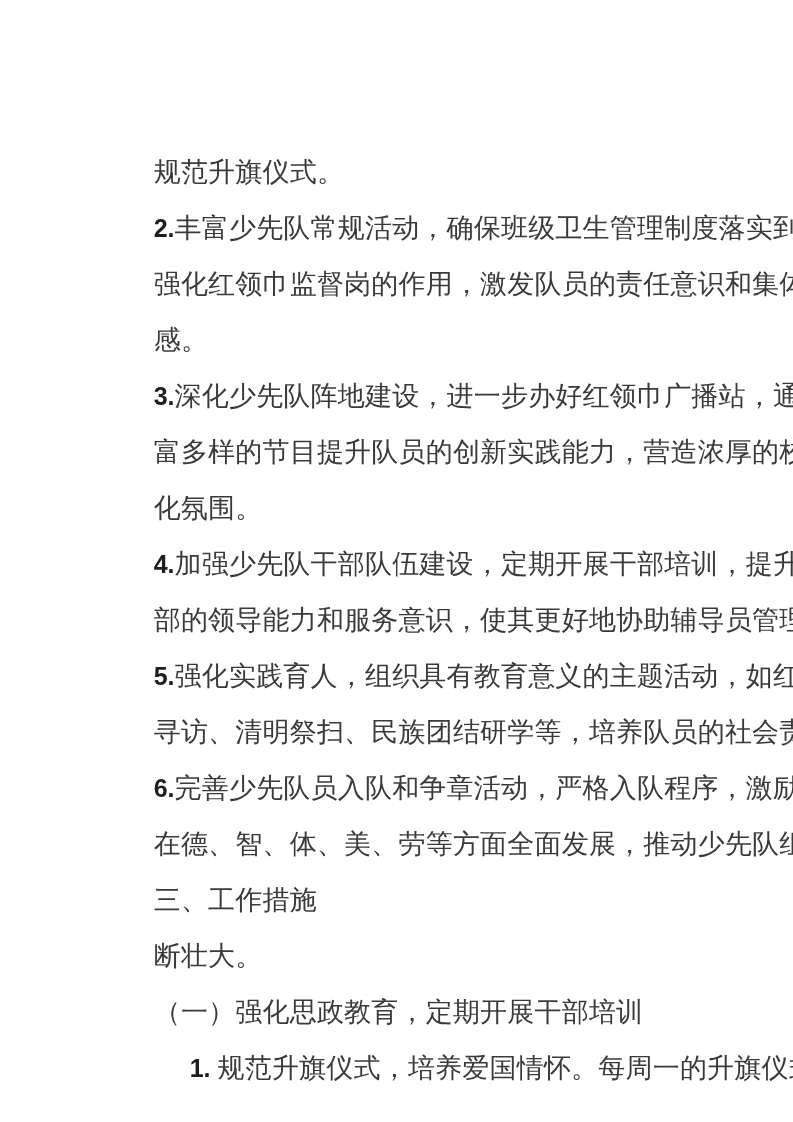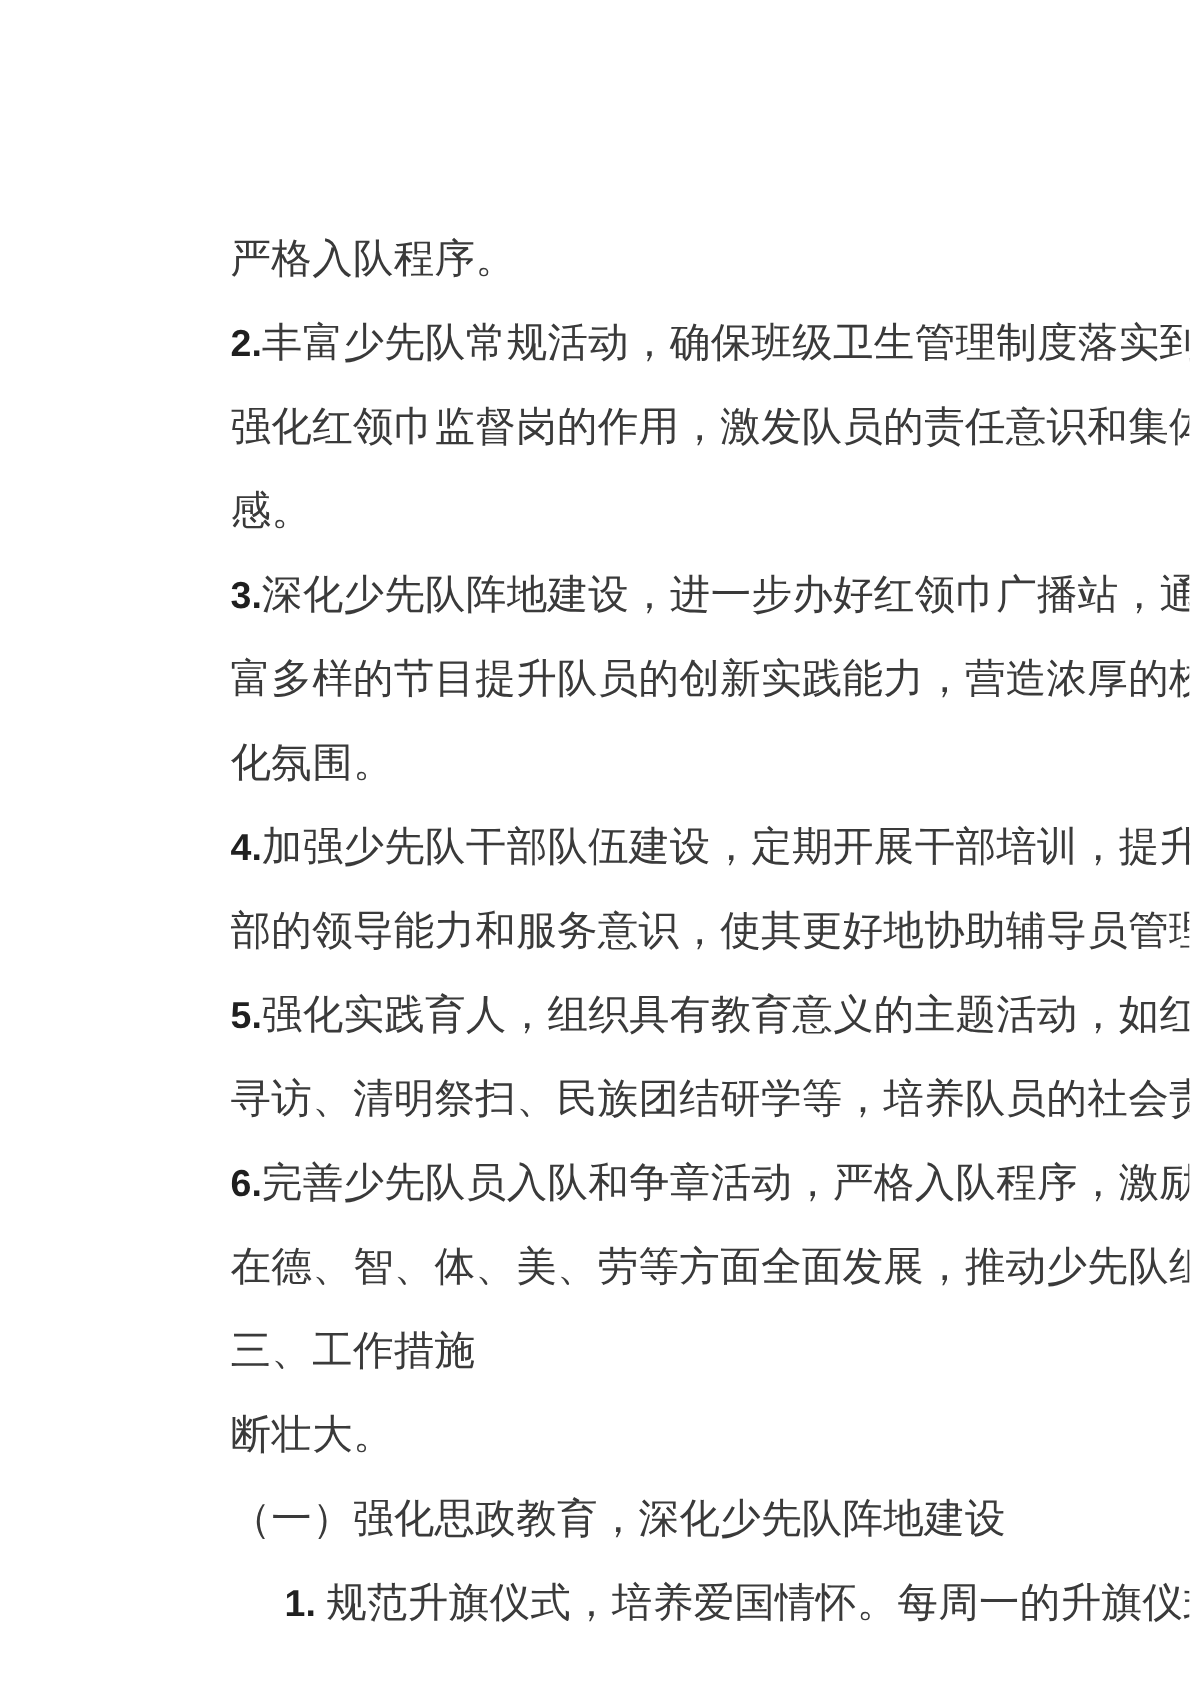--- a/index.html
+++ b/index.html
@@ -46,21 +46,21 @@
 
   .indent2 { padding-left: 36px; }
 </style>
 </head>
 <body>
 
 <div class="page">
   <div class="doc-body">
 
     <div class="line">
-      <span>严格入队程序。</span>
+      <span>规范升旗仪式。</span>
     </div>
 
     <div class="line">
       <span class="num">2.</span><span>丰富少先队常规活动，确保班级卫生管理制度落实到位，</span>
     </div>
 
     <div class="line">
       <span>强化红领巾监督岗的作用，激发队员的责任意识和集体荣誉</span>
     </div>
 
@@ -107,21 +107,21 @@
 
     <div class="line">
       <span>三、工作措施</span>
     </div>
 
     <div class="line">
       <span>断壮大。</span>
     </div>
 
     <div class="line">
-      <span>（一）强化思政教育，深化少先队阵地建设</span>
+      <span>（一）强化思政教育，定期开展干部培训</span>
     </div>
 
     <div class="line indent2">
       <span class="num">1.</span><span> 规范升旗仪式，培养爱国情怀。每周一的升旗仪式将</span>
     </div>
 
     <div class="line">
       
     </div>
 

